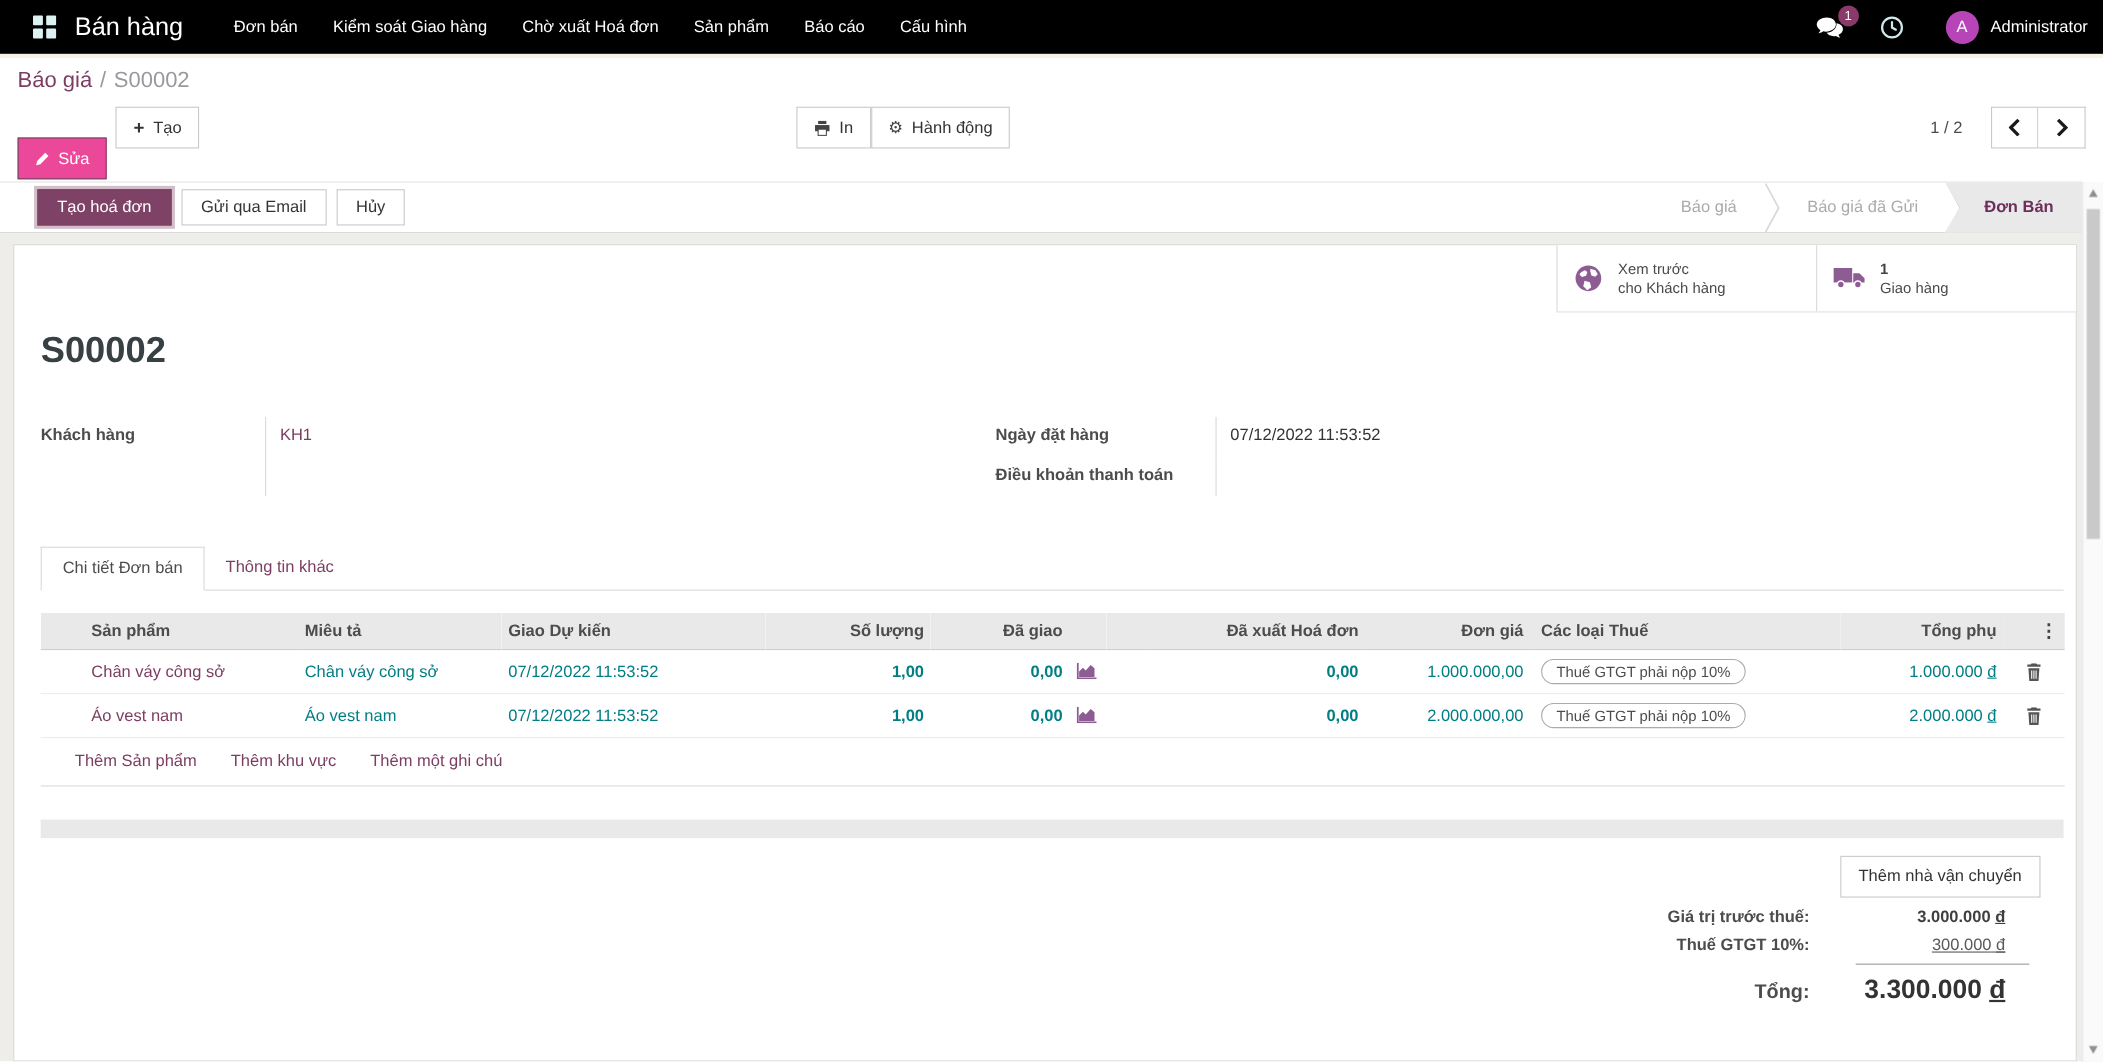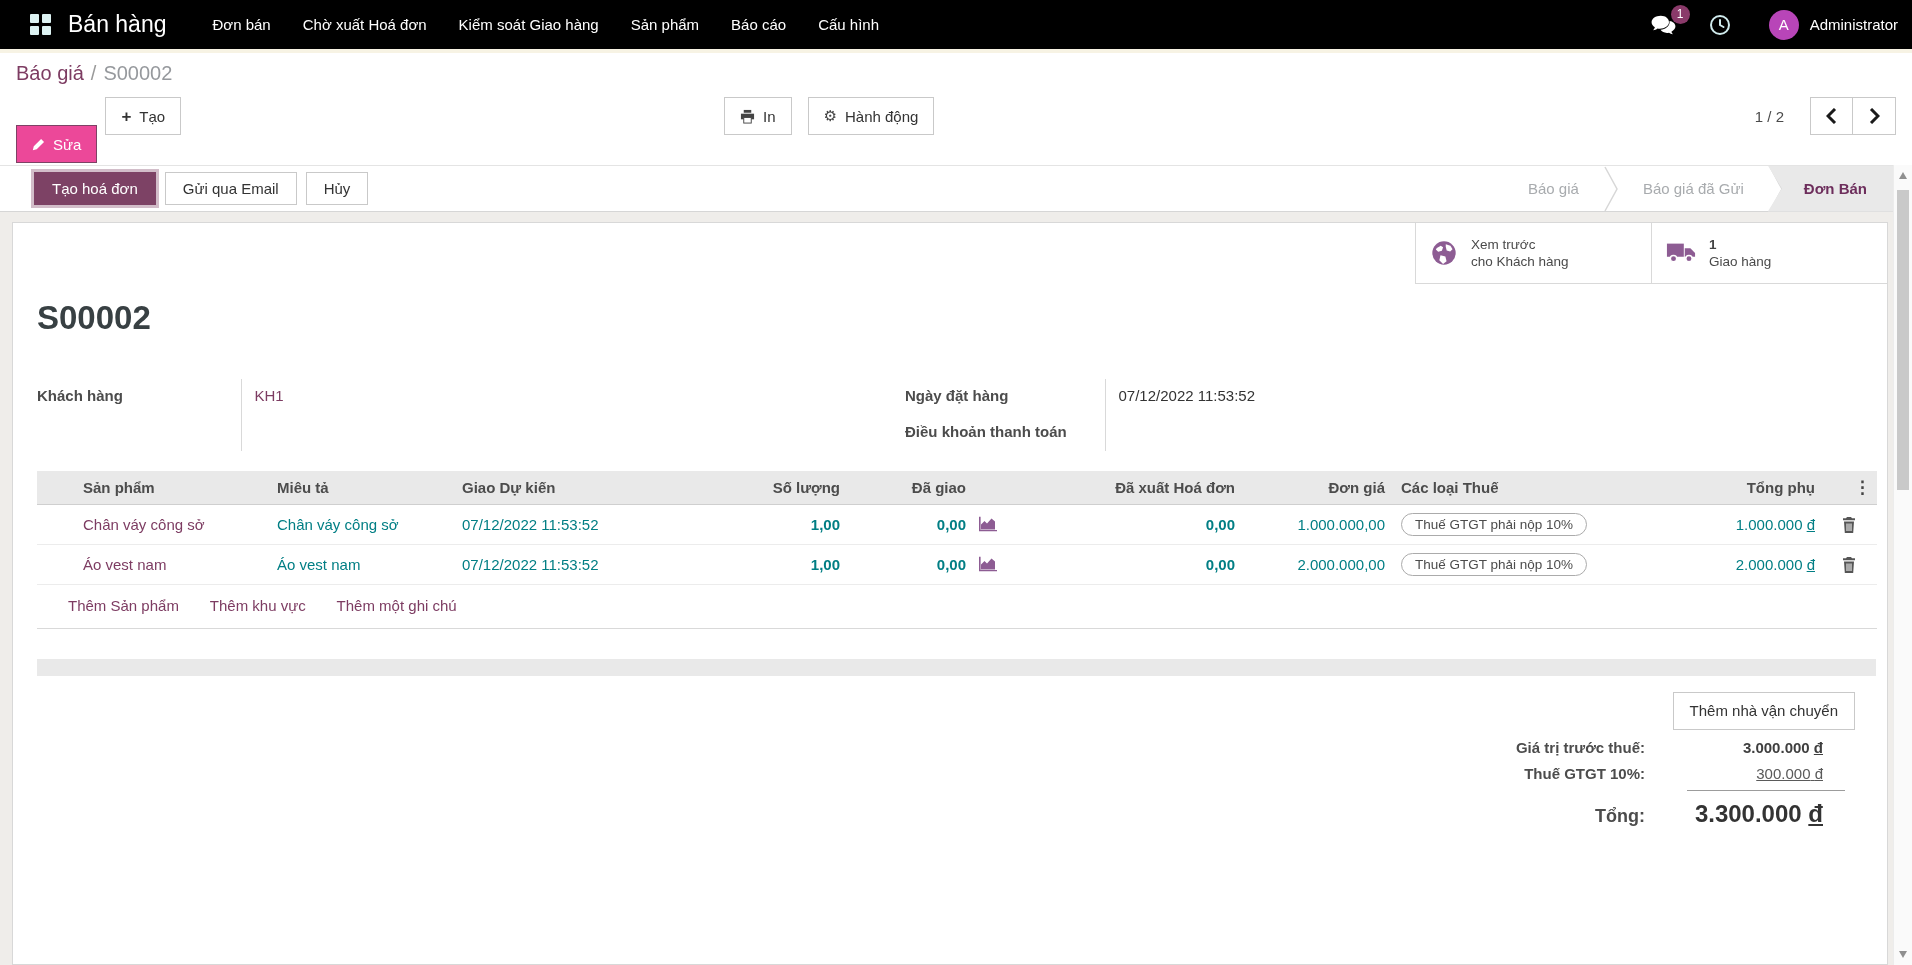--- a/index.html
+++ b/index.html
@@ -27,21 +27,21 @@
   .control-panel { height:112px; padding:0 16px; background:#fff; }
   .breadcrumb { padding-top:7px; font-size:20px; line-height:27px; }
   .breadcrumb .parent { color:#7d3c62; cursor:pointer; }
   .breadcrumb .sep { color:#9a9a9a; margin:0 7px; }
   .breadcrumb .current { color:#96999d; }
   .cp-row { position:relative; height:60px; margin-top:10px; }
   .btn { display:inline-flex; align-items:center; gap:8px; height:38px; padding:0 15px; font-size:15px; font-family:inherit;
          background:#fff; border:1px solid #c9c9c9; color:#333; cursor:pointer; border-radius:0; }
   .btn-primary { background:#ec4899; border-color:#7d4265; color:#fff;margin-top:28px; }
   .left-btns { position:absolute; left:0; top:0; display:flex; gap:8px; }
-  .center-btns { position:absolute; left:708px; top:0; display:flex; gap:16px; }
+  .center-btns { position:absolute; left:708px; top:0; display:flex; }
   .pager { position:absolute; right:0; top:0; display:flex; align-items:center; gap:26px; }
   .pager-text { font-size:15px; color:#4a4a4a; }
   .pager-nav { display:flex; }
   .pager-btn { width:43px; height:38px; background:#fff; border:1px solid #c9c9c9; display:flex; align-items:center; justify-content:center; cursor:pointer; }
   .pager-btn + .pager-btn { border-left:none; }
   .plus-glyph { font-weight:700; font-size:17px; line-height:1; }
 
   
   .statusbar { width:1893px; height:47px; background:#fff; border-top:1px solid #e4e4e4; border-bottom:1px solid #d6d6d6;
                display:flex; align-items:center; padding-left:34px; }
@@ -122,22 +122,22 @@
 <header class="navbar">
   <span class="apps-icon">
       <i></i>
       <i></i>
       <i></i>
       <i></i>
     </span>
   <span class="brand">Bán hàng</span>
   <nav class="nav-menu">
     <span class="nav-item">Đơn bán</span>
+    <span class="nav-item">Kiểm soát Giao hàng</span>
     <span class="nav-item">Chờ xuất Hoá đơn</span>
-    <span class="nav-item">Kiểm soát Giao hàng</span>
     <span class="nav-item">Sản phẩm</span>
     <span class="nav-item">Báo cáo</span>
     <span class="nav-item">Cấu hình</span>
   </nav>
   <div class="nav-right">
     <span class="chat-wrap">
       <span style="display:flex">
         <svg width="27" height="22" viewBox="0 0 28 24">
           <path fill="#fff" d="M11 2C5.5 2 1 5.1 1 9c0 2.2 1.4 4.2 3.6 5.5-.3 1.2-1 2.3-1.9 3.1 1.8-.1 3.5-.8 4.8-1.8.8.2 1.6.3 2.5.3 5.5 0 10-3.1 10-7S16.5 2 11 2z"></path>
           <path fill="#fff" d="M27 13.5c0-2.9-2.8-5.4-6.5-5.8.1.4.1.9.1 1.3 0 4.3-4.4 7.8-9.9 8.3 1.4 2 4 3.3 7.1 3.3.7 0 1.5-.1 2.2-.2 1.2.9 2.7 1.5 4.3 1.6-.8-.7-1.4-1.7-1.7-2.7 2.7-1.2 4.4-3.3 4.4-5.8z"></path>
@@ -287,20 +287,24 @@
           <td class="g-val">07/12/2022 11:53:52</td>
         </tr>
         <tr>
           <td class="g-lbl">Điều khoản thanh toán</td>
           <td class="g-val"></td>
         </tr>
       </tbody>
         </table>
     </div>
 
+    <div class="tabs">
+      <span class="tab active">Chi tiết Đơn bán</span>
+      <span class="tab inactive">Thông tin khác</span>
+    </div>
 
     <table class="lines">
       <colgroup>
         <col style="width:34px">
           <col style="width:200px">
           <col style="width:185px">
           <col style="width:240px">
         <col style="width:150px">
           <col style="width:160px">
           <col style="width:35px">

